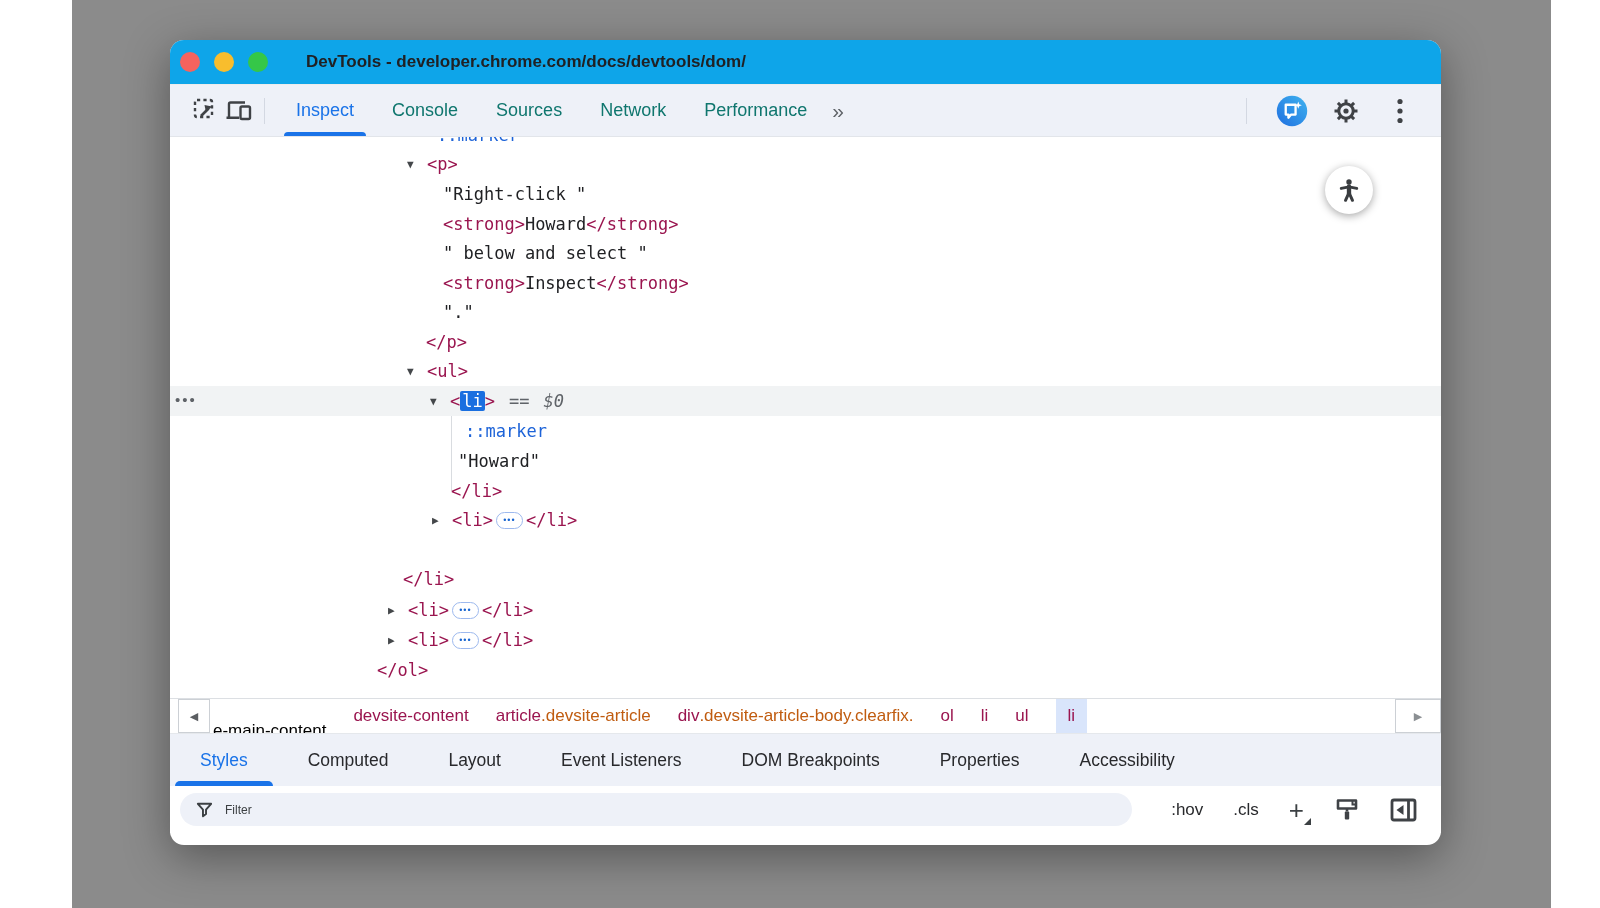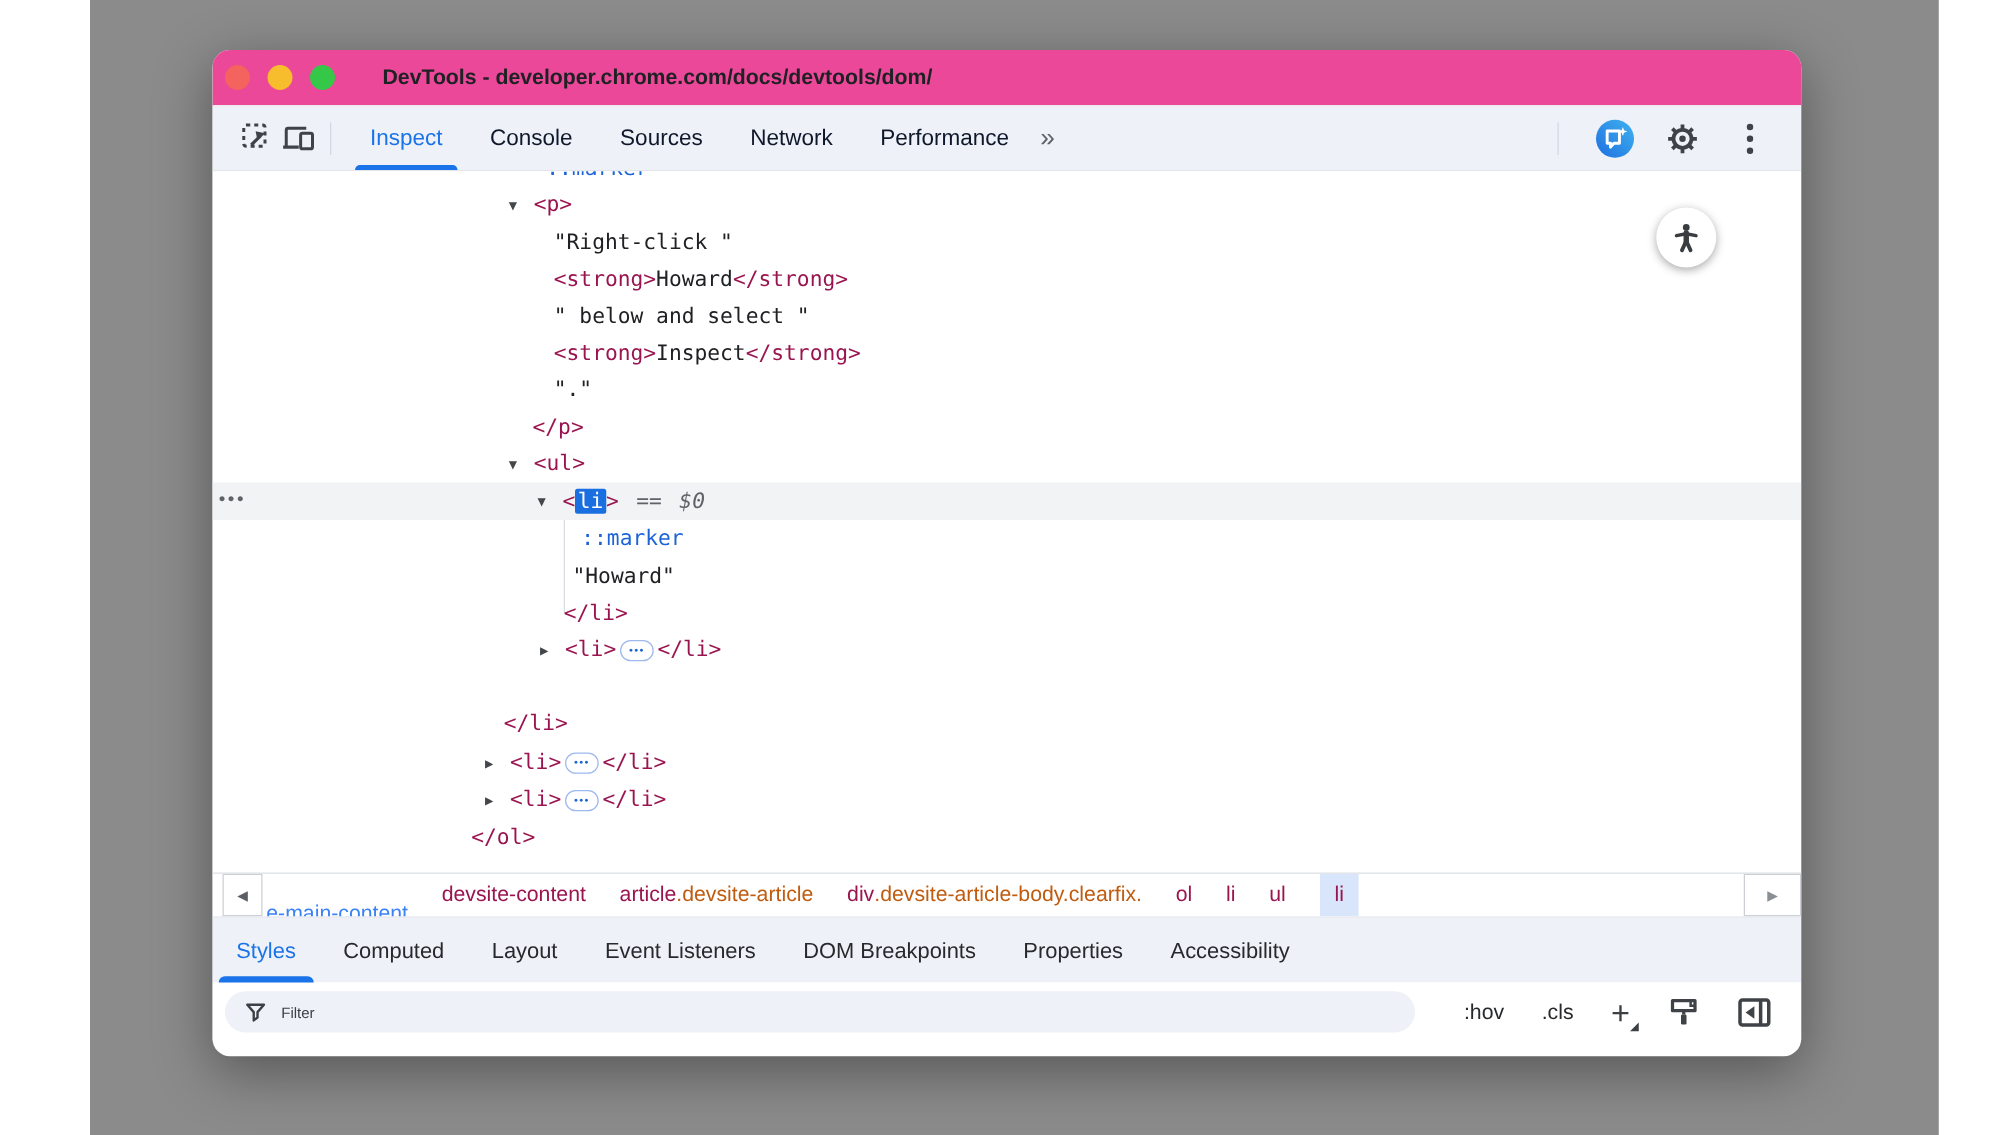--- a/index.html
+++ b/index.html
@@ -3,33 +3,33 @@
 <meta charset="utf-8">
 <style>
   * { box-sizing: border-box; margin: 0; padding: 0; }
   html,body { width:1600px; height:908px; background:#ffffff; overflow:hidden;
     font-family:"Liberation Sans", sans-serif; }
   .stage { position:absolute; left:72px; top:0; width:1479px; height:908px; background:#8b8b8b; }
   .window { position:absolute; left:98px; top:40px; width:1271px; height:805px;
     background:#fff; border-radius:14px; box-shadow:0 12px 45px rgba(0,0,0,.38); overflow:hidden; }
 
   
-  .titlebar { height:45px; display:flex; align-items:center; padding-left:10px; background:#ec4899;
+  .titlebar { height:45px; display:flex; align-items:center; padding-left:10px; background:#0ea5e9;
     border-bottom:1px solid #ececec; }
   .light { width:20px; height:20px; border-radius:50%; margin-right:14px; }
   .titlebar .title { margin-left:24px; font-size:17px; font-weight:bold; color:#202124; }
 
   
   .toolbar { height:52px; background:#eef1f8; display:flex; align-items:center;
     padding:0 24px 0 18px; border-bottom:1px solid #e2e5ea; position:relative; }
   .tb-icon { width:34px; height:34px; display:flex; align-items:center; justify-content:center; cursor:pointer; }
   .vdiv { width:1px; height:26px; background:#d3d8e2; margin:0 8px; }
   .tabs { display:flex; height:100%; margin-left:8px; }
   .tab { position:relative; height:100%; display:flex; align-items:center; padding:0 15px;
-    margin-right:8px; font-size:18px; color:#0f172a; cursor:pointer; }
+    margin-right:8px; font-size:18px; color:#0f766e; cursor:pointer; }
   .tab.active { color:#1a73e8; font-weight:500;}
   .tab.active::after { content:""; position:absolute; left:3px; right:3px; bottom:0; height:4px;
     background:#1a73e8; border-radius:5px 5px 0 0; }
   .more-tabs { font-size:21px; color:#5f6368; margin-left:2px; cursor:pointer; }
   .tb-right { margin-left:auto; display:flex; align-items:center; gap:20px; }
 
   
   .dom-tree { position:relative; height:561px; background:#fff; overflow:hidden;
     font-family:"DejaVu Sans Mono", monospace; font-size:17px; }
   .dom-row { position:absolute; left:0; right:0; height:30px; }
@@ -56,25 +56,25 @@
   .crumbbar { height:35px; border-top:1px solid #dcdfe3; background:#fff; position:relative;
     display:flex; align-items:center; font-size:17px; }
   .crumb-btn { position:absolute; top:0; bottom:0; background:#fff; border:1px solid #ccd0d5;
     display:flex; align-items:center; justify-content:center; cursor:pointer; }
   .crumb-btn.left { left:8px; width:32px; }
   .crumb-btn.right { right:0; width:46px; }
   .crumb-arrow { font-size:11px; color:#5b5e62; }
   .crumbs { margin-left:43px; display:flex; align-items:center; height:100%; gap:27px; overflow:hidden; }
   .crumb { display:flex; align-items:center; height:100%; cursor:pointer; white-space:nowrap; }
   .crumb.sel { background:#d9e5fb; padding:0 12px; }
-  .bc-dark { color:#3b82f6;margin-top:30px; } .bc-elem { color:#9a154f; } .bc-class { color:#c05c10; }
+  .bc-dark { color:#000000;margin-top:30px; } .bc-elem { color:#9a154f; } .bc-class { color:#c05c10; }
 
   
   .styles-tabs { height:53px; background:#eef1f8; border-top:1px solid #e5e8ec; display:flex; align-items:center; font-size:17.5px; }
-  .stab { position:relative; height:100%; display:flex; align-items:center; padding:0 19px; color:#28292c; cursor:pointer; }
+  .stab { position:relative; height:100%; display:flex; align-items:center; padding:0 30px; color:#28292c; cursor:pointer; }
   .stab.active { color:#1a73e8; }
   .stab.active::after { content:""; position:absolute; left:5px; right:5px; bottom:0; height:5px;
     background:#1a73e8; border-radius:6px 6px 0 0; }
 
   
   .filter-row { height:47px; background:#fff; display:flex; align-items:center; padding:0 24px 0 10px; }
   .filter-pill { width:952px; height:33px; border-radius:17px; background:#eef1f8; display:flex;
     align-items:center; padding:0 15px; gap:11px; color:#3c4043; font-size:12px; cursor:text; }
   .fr-right { margin-left:auto; display:flex; align-items:center; gap:30px; color:#28292c; font-size:17px; }
   .toggle { cursor:pointer; }

